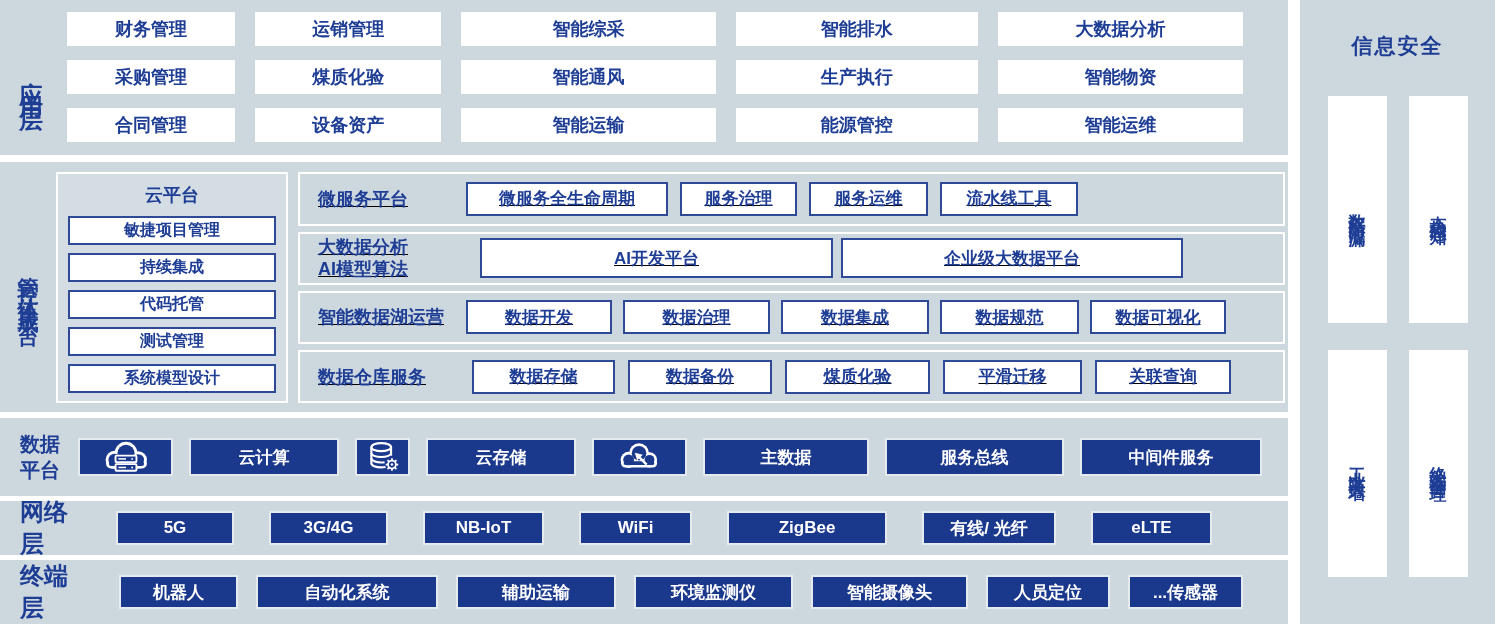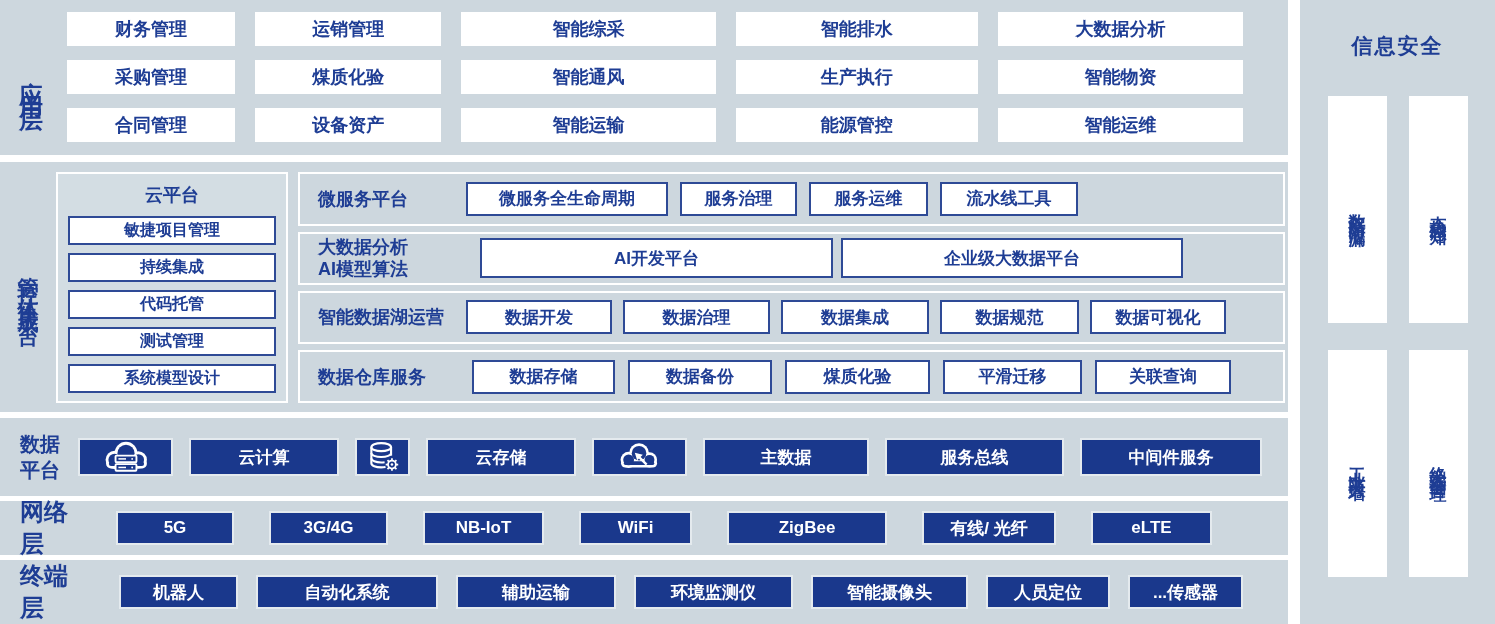--- a/index.html
+++ b/index.html
@@ -30,21 +30,21 @@
   .platform-label{width:56px;display:flex;align-items:center;justify-content:center;
     font-size:21px;letter-spacing:7px;}
   .cloud-box{width:232px;border:2px solid #fff;background:#d3dde3;margin-right:10px;
     padding:6px 10px 8px;display:flex;flex-direction:column;}
   .cloud-title{text-align:center;font-size:18px;font-weight:bold;color:var(--tblue);
     margin:3px 0 9px;}
   .cloud-item{background:#fff;border:2px solid var(--bborder);height:29px;margin-bottom:8px;
     display:flex;align-items:center;justify-content:center;
     font-size:16px;font-weight:bold;color:var(--tblue);}
   .cloud-item:last-child{margin-bottom:0;}
-  .prows{flex:1;display:flex;flex-direction:column;gap:6px;}
+  .prows{flex:1;display:flex;flex-direction:column;gap:6px;text-decoration:underline;}
   .prow{border:2px solid #fff;flex:1;display:flex;align-items:center;padding:0 14px 0 18px;}
   .prow-label{width:148px;flex-shrink:0;font-size:18px;font-weight:bold;color:var(--tblue);line-height:22px;}
   .prow-items{flex:1;display:flex;align-items:center;gap:12px;}
   .pbox{background:#fff;border:2px solid var(--bborder);height:34px;flex-shrink:0;
     display:flex;align-items:center;justify-content:center;
     font-size:17px;font-weight:bold;color:var(--tblue);}
   .pbox.tall{height:40px;}
   .rowB{padding-left:14px;gap:8px;}
   .rowC{gap:11px;}
   .rowD{padding-left:6px;gap:13px;}

